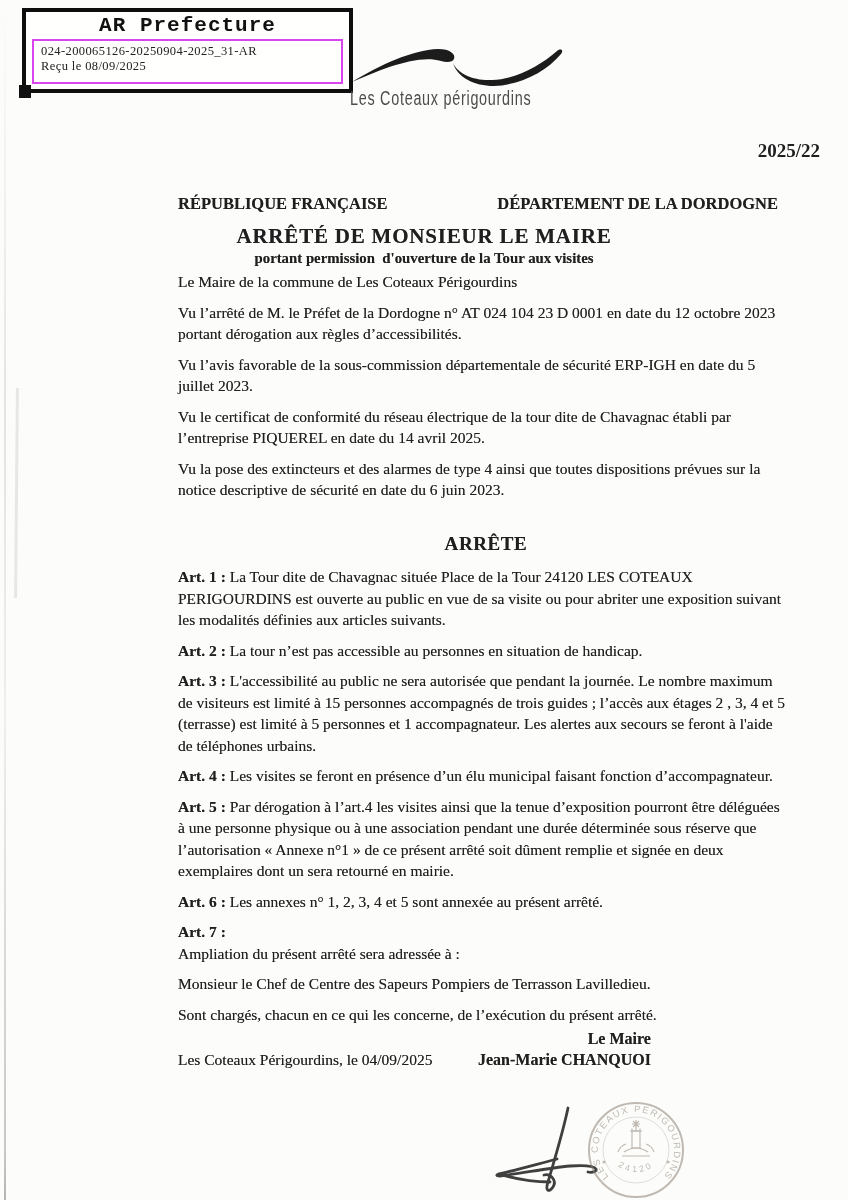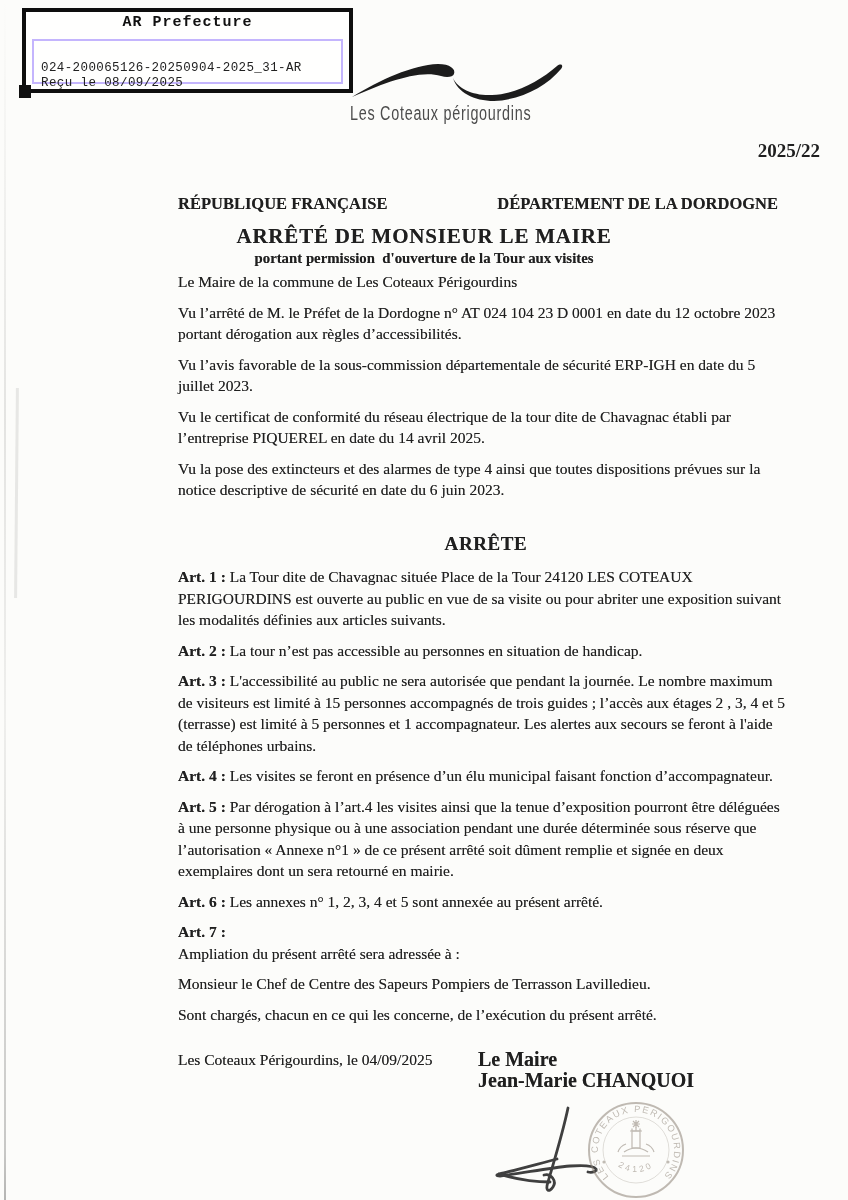--- a/index.html
+++ b/index.html
@@ -10,31 +10,31 @@
     font-family: "Liberation Serif", serif; color: #1f1f1f;
   }
   
   .stamp {
     position: absolute; left: 22px; top: 8px; width: 331px; height: 85px;
     border: 4px solid #0e0e0e; background: #fffffe;
   }
   .stamp-title {
     margin-top: 2px; text-align: center;
     font-family: "Liberation Mono", "DejaVu Sans Mono", monospace;
-    font-weight: bold; font-size: 15px; letter-spacing: 1px; color: #111;
+    font-weight: bold; font-size: 21px; letter-spacing: 1px; color: #111;
   }
   .stamp-inner {
     position: absolute; left: 6px; right: 6px; top: 27px; bottom: 5px;
-    border: 2px solid #c4b5fd; padding: 20px 7px;
-    font-family: Liberation Mono, monospace;
+    border: 2px solid #d946ef; padding: 3px 7px;
+    font-family: Liberation Serif, serif;
     font-size: 12.5px; line-height: 15px; letter-spacing: 0.4px; color: #222;
   }
   .corner-blob { position: absolute; left: 19px; top: 85px; width: 12px; height: 13px; background: #101010; }
   
-  .logo { position: absolute; left: 350px; top: 56px; text-align: right; }
+  .logo { position: absolute; left: 350px; top: 41px; text-align: right; }
   .logo svg { display: block; }
   .logo-text {
     margin-top: -2px; font-family: "Liberation Sans", sans-serif;
     font-size: 20px; font-weight: 400; color: #4c4c4c; white-space: nowrap;
     transform: scaleX(0.72); transform-origin: left top; letter-spacing: 1px;
   }
   
   .doc-number { position: absolute; top: 140px; right: 28px; font-weight: bold; font-size: 19px; }
   .masthead {
     position: absolute; left: 178px; right: 70px; top: 194px;
@@ -56,23 +56,24 @@
     text-shadow: 0 0 0.4px rgba(15,15,15,0.55);
   }
   .body p { margin: 0 8px 9px 0; }
   .arrete { margin: 32px 0 12px 0; text-align: center; font-weight: bold; font-size: 19px; letter-spacing: 0.6px; }
   .art-label, .sep { font-weight: bold; }
   .sep { white-space: pre; }
   .art7 { margin-bottom: 0 !important; }
   .place-date { margin-top: 24px !important; }
   
   .sig-block {
-    position: absolute; left: 478px; top: 1049px;
-    font-weight: bold; font-size: 20px; line-height: 21px;
+    position: absolute; left: 478px; top: 1028px;
+    font-weight: bold; font-size: 16px; line-height: 21px;
     text-shadow: 0 0 0.4px rgba(15,15,15,0.55);
+    text-align: right;
   }
   .sig-scribble { position: absolute; left: 452px; top: 1102px; }
   .seal { position: absolute; left: 586px; top: 1100px; opacity: 0.55; }
   
   .edge-line {
     position: absolute; left: 4px; top: 0; width: 2px; height: 1200px;
     background: linear-gradient(180deg,
       rgba(140,140,138,0) 0%, rgba(140,140,138,0.22) 35%,
       rgba(140,140,138,0.12) 60%, rgba(120,120,118,0.4) 96%, rgba(110,110,108,0.5) 100%);
   }

